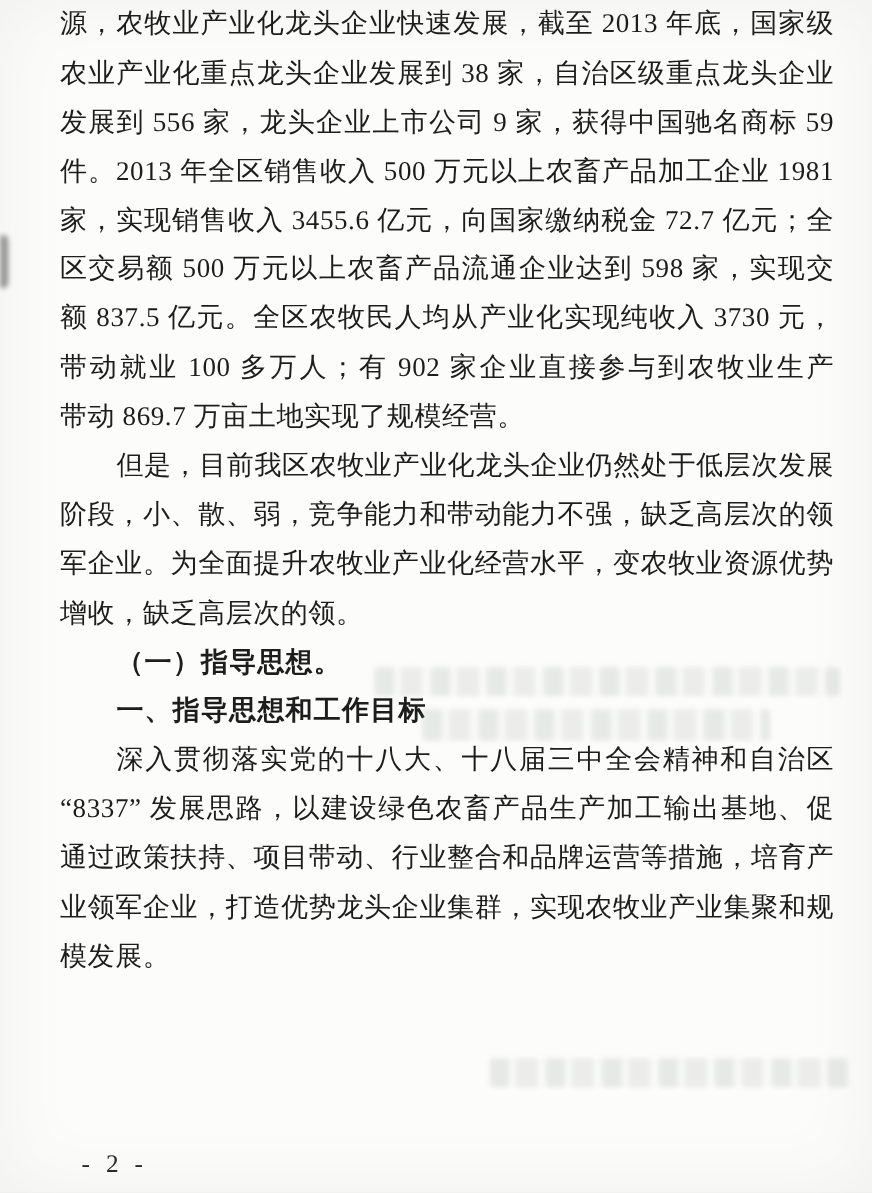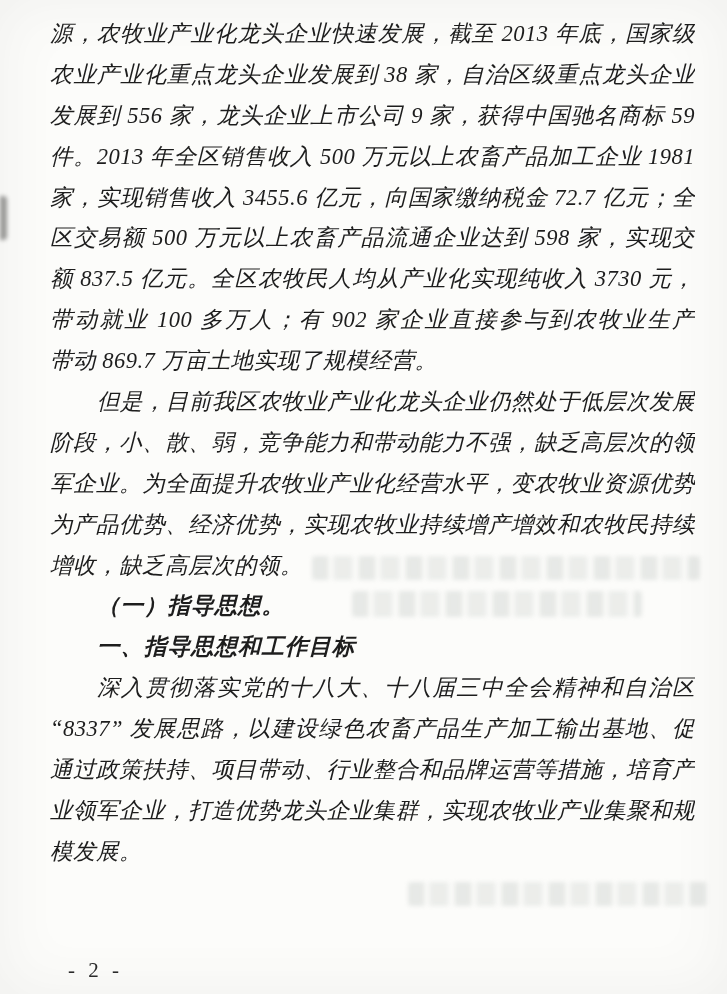--- a/index.html
+++ b/index.html
@@ -10,24 +10,23 @@
   }
   .scan-page{
     position:relative;
     width:727px;height:994px;
     background:#fcfcfa;
     overflow:hidden;
     box-shadow:inset 0 0 60px rgba(90,90,85,0.07);
   }
   .text-block{
     position:absolute;
-    left:50px;top:14px;
+    left:50px;top:0;
     width:645px;
     color:#1d1d1d;
-    font-style:italic;
   }
   .line{
     height:40.9px;
     line-height:40.9px;
     font-size:22.5px;
     text-align:justify;
     text-align-last:justify;
     overflow:hidden;
     white-space:normal;
     letter-spacing:0.5px;
@@ -83,21 +82,20 @@
       <div class="line">发展到 556 家，龙头企业上市公司 9 家，获得中国驰名商标 59</div>
       <div class="line">件。2013 年全区销售收入 500 万元以上农畜产品加工企业 1981</div>
       <div class="line">家，实现销售收入 3455.6 亿元，向国家缴纳税金 72.7 亿元；全</div>
       <div class="line">区交易额 500 万元以上农畜产品流通企业达到 598 家，实现交易</div>
       <div class="line">额 837.5 亿元。全区农牧民人均从产业化实现纯收入 3730 元，</div>
       <div class="line">带动就业 100 多万人；有 902 家企业直接参与到农牧业生产中，</div>
       <div class="line end">带动 869.7 万亩土地实现了规模经营。</div>
       <div class="line indent">但是，目前我区农牧业产业化龙头企业仍然处于低层次发展</div>
       <div class="line">阶段，小、散、弱，竞争能力和带动能力不强，缺乏高层次的领</div>
       <div class="line">军企业。为全面提升农牧业产业化经营水平，变农牧业资源优势</div>
-      <div class="line">为产品优势、经济优势，实现农牧业持续增产增效和农牧民持续</div>
       <div class="line end">增收，缺乏高层次的领。</div>
       <div class="line indent bold end">（一）指导思想。</div>
       <div class="line indent bold end">一、指导思想和工作目标</div>
       <div class="line indent">深入贯彻落实党的十八大、十八届三中全会精神和自治区</div>
       <div class="line">“8337” 发展思路，以建设绿色农畜产品生产加工输出基地、促</div>
       <div class="line">通过政策扶持、项目带动、行业整合和品牌运营等措施，培育产</div>
       <div class="line">业领军企业，打造优势龙头企业集群，实现农牧业产业集聚和规</div>
       <div class="line end">模发展。</div>
     </div>
 

